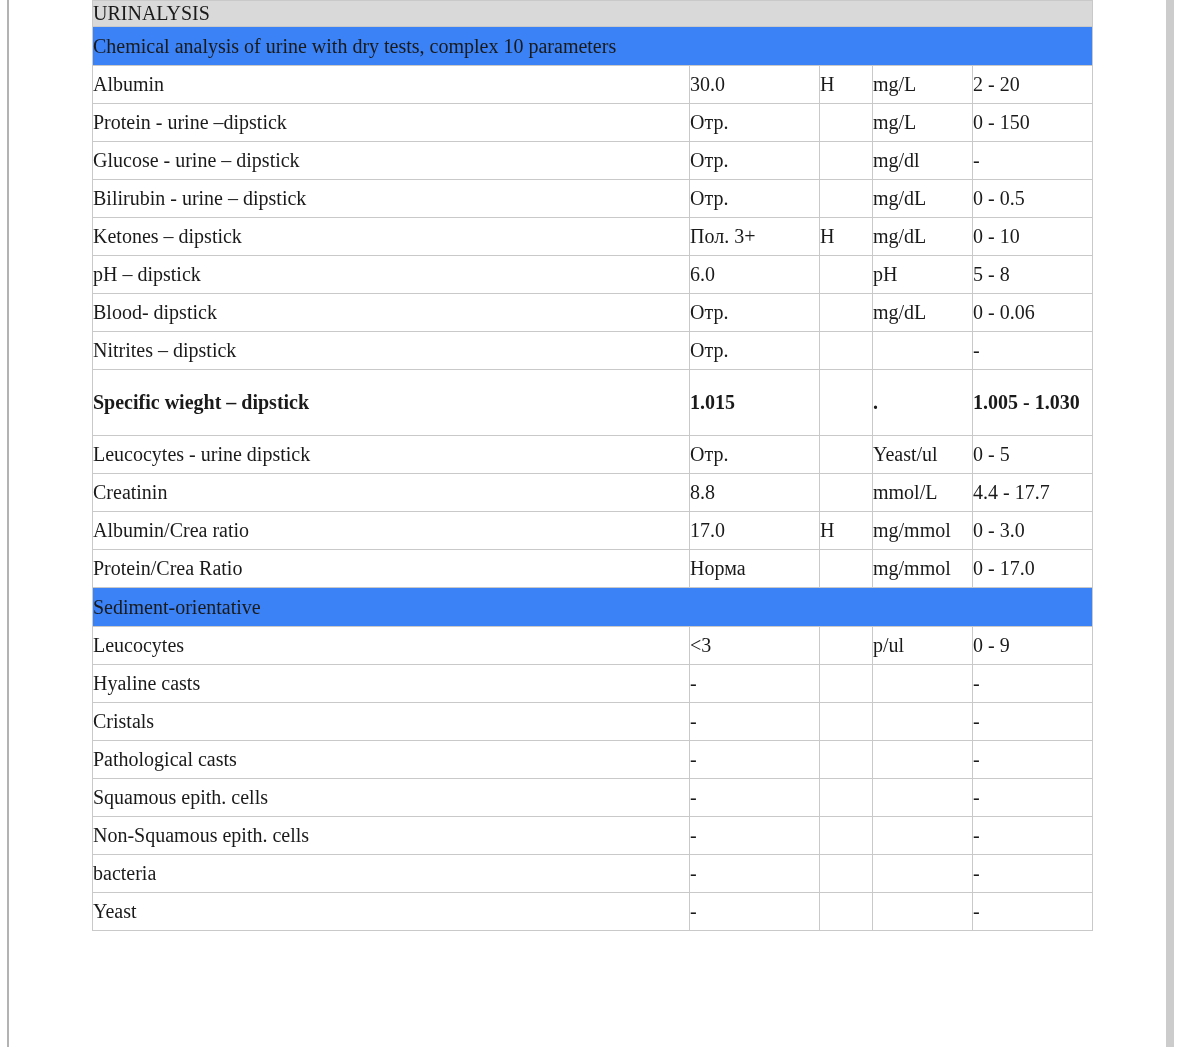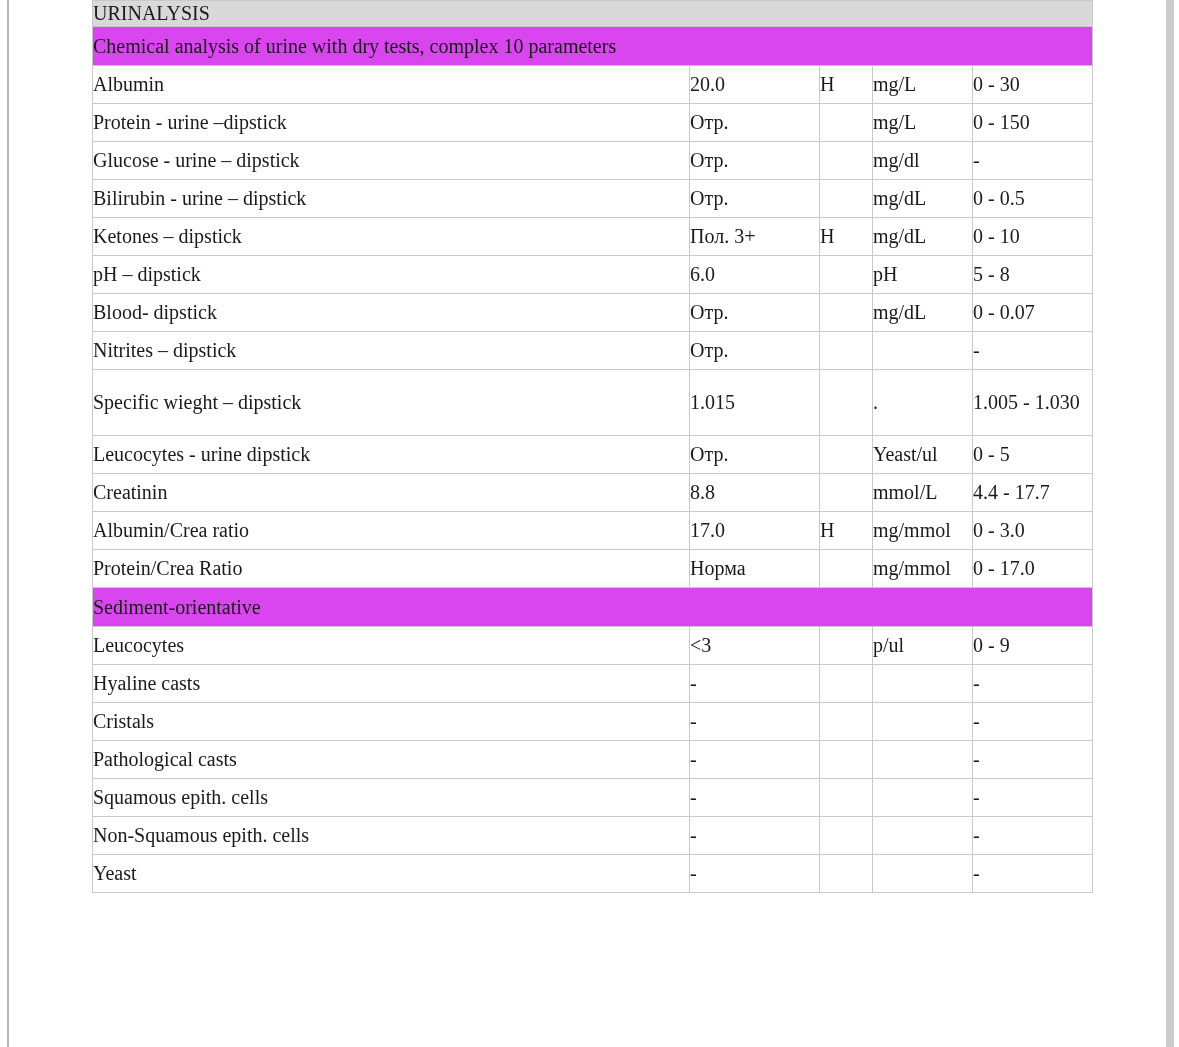--- a/index.html
+++ b/index.html
@@ -57,32 +57,33 @@
   }
   .title-cell {
     background: #d9d9d9;
     padding: 0 6px;
   }
   tr.section-row {
     height: 39px;
   }
   .section-cell {
     padding: 0 6px;
-    background: #d946ef;
+    background: #3b82f6;
   }
   .name-cell {
     padding-left: 41px;
     padding-right: 6px;
   }
   .value-cell, .flag-cell, .units-cell, .range-cell {
     padding-left: 8px;
     padding-right: 4px;
   }
   tr.tall-row {
     height: 66px;
+    font-weight: bold;
   }
 </style>
 </head>
 <body>
 
 <div class="page-edge-left"></div>
 <div class="scrollbar-track"></div>
 
 <table class="lab-table">
   <colgroup>
@@ -94,24 +95,24 @@
   </colgroup>
   <tbody>
     <tr class="title-row">
       <td class="title-cell" colspan="5">URINALYSIS</td>
     </tr>
   <tr class="section-row">
         <td colspan="5" class="section-cell">Chemical analysis of urine with dry tests, complex 10 parameters</td>
       </tr>
       <tr>
         <td class="name-cell">Albumin</td>
-        <td class="value-cell">20.0</td>
+        <td class="value-cell">30.0</td>
         <td class="flag-cell">H</td>
         <td class="units-cell">mg/L</td>
-        <td class="range-cell">0 - 30</td>
+        <td class="range-cell">2 - 20</td>
       </tr>
       <tr>
         <td class="name-cell">Protein - urine –dipstick</td>
         <td class="value-cell">Отр.</td>
         <td class="flag-cell"></td>
         <td class="units-cell">mg/L</td>
         <td class="range-cell">0 - 150</td>
       </tr>
       <tr>
         <td class="name-cell">Glucose - urine – dipstick</td>
@@ -139,21 +140,21 @@
         <td class="value-cell">6.0</td>
         <td class="flag-cell"></td>
         <td class="units-cell">pH</td>
         <td class="range-cell">5 - 8</td>
       </tr>
       <tr>
         <td class="name-cell">Blood- dipstick</td>
         <td class="value-cell">Отр.</td>
         <td class="flag-cell"></td>
         <td class="units-cell">mg/dL</td>
-        <td class="range-cell">0 - 0.07</td>
+        <td class="range-cell">0 - 0.06</td>
       </tr>
       <tr>
         <td class="name-cell">Nitrites – dipstick</td>
         <td class="value-cell">Отр.</td>
         <td class="flag-cell"></td>
         <td class="units-cell"></td>
         <td class="range-cell">-</td>
       </tr>
       <tr class="tall-row">
         <td class="name-cell">Specific wieght – dipstick</td>
@@ -229,20 +230,27 @@
         <td class="range-cell">-</td>
       </tr>
       <tr>
         <td class="name-cell">Non-Squamous epith. cells</td>
         <td class="value-cell">-</td>
         <td class="flag-cell"></td>
         <td class="units-cell"></td>
         <td class="range-cell">-</td>
       </tr>
       <tr>
+        <td class="name-cell">bacteria</td>
+        <td class="value-cell">-</td>
+        <td class="flag-cell"></td>
+        <td class="units-cell"></td>
+        <td class="range-cell">-</td>
+      </tr>
+      <tr>
         <td class="name-cell">Yeast</td>
         <td class="value-cell">-</td>
         <td class="flag-cell"></td>
         <td class="units-cell"></td>
         <td class="range-cell">-</td>
       </tr>
     </tbody>
 </table>
 
 </body></html>

